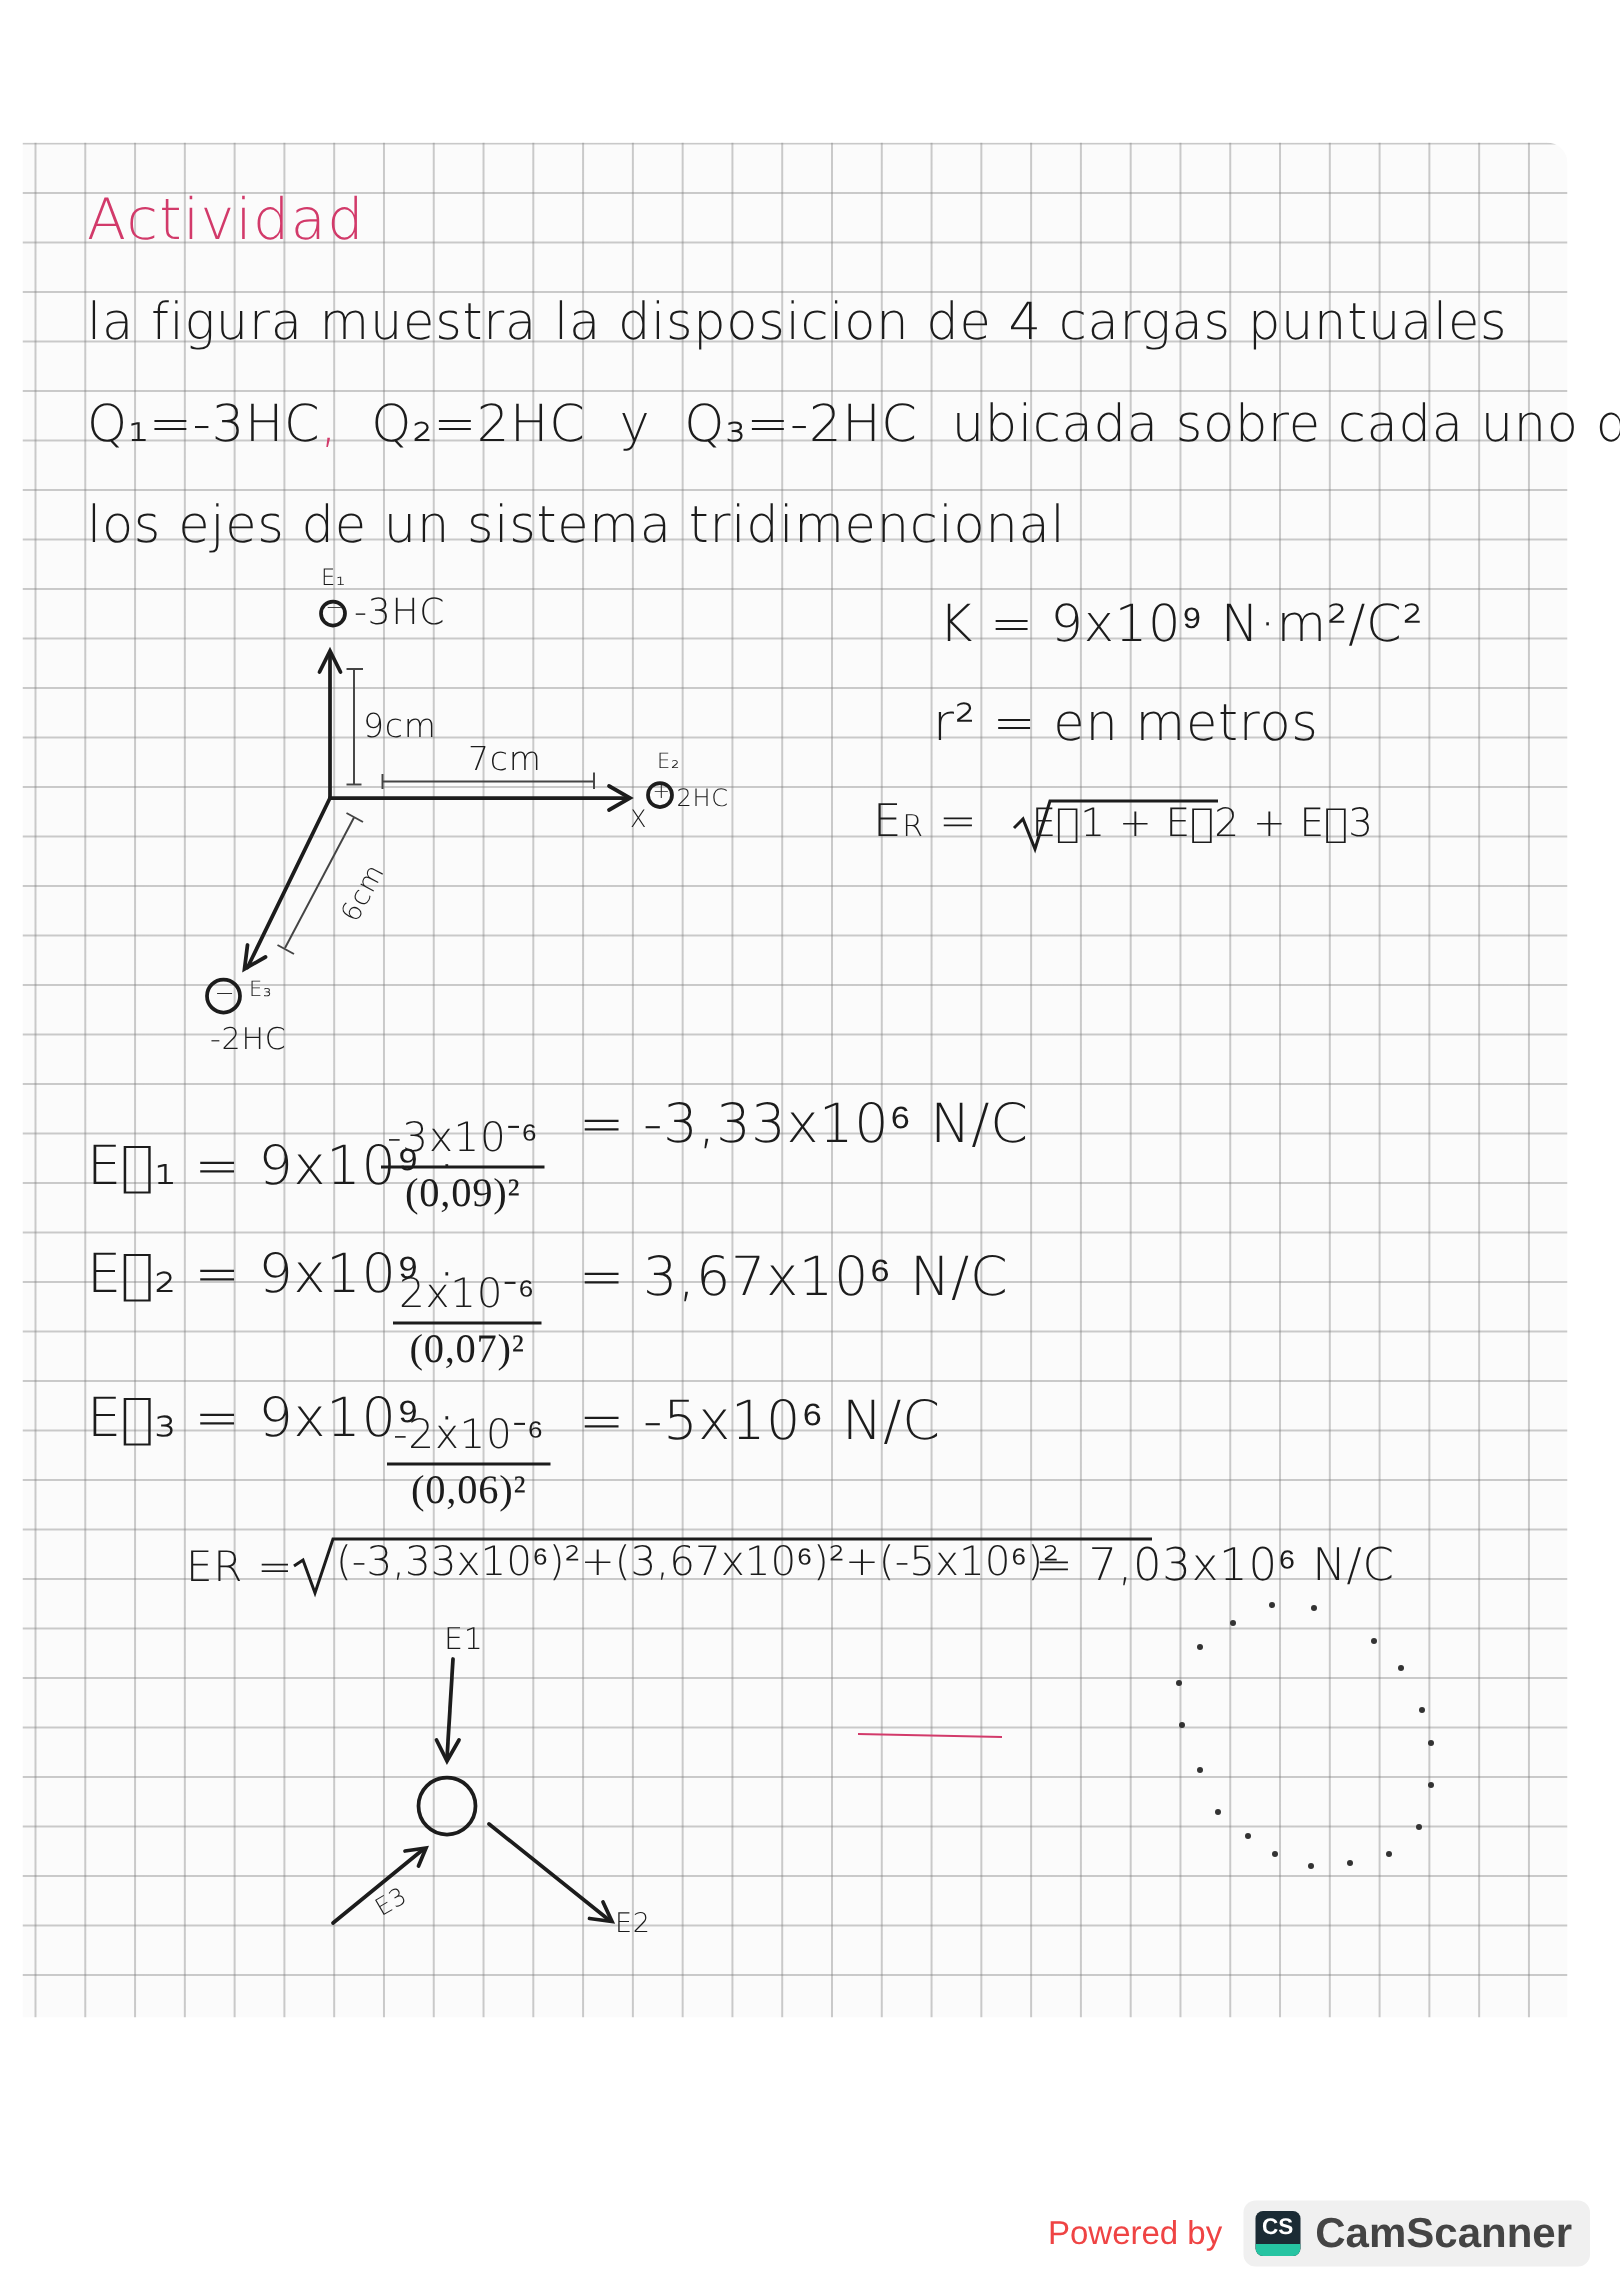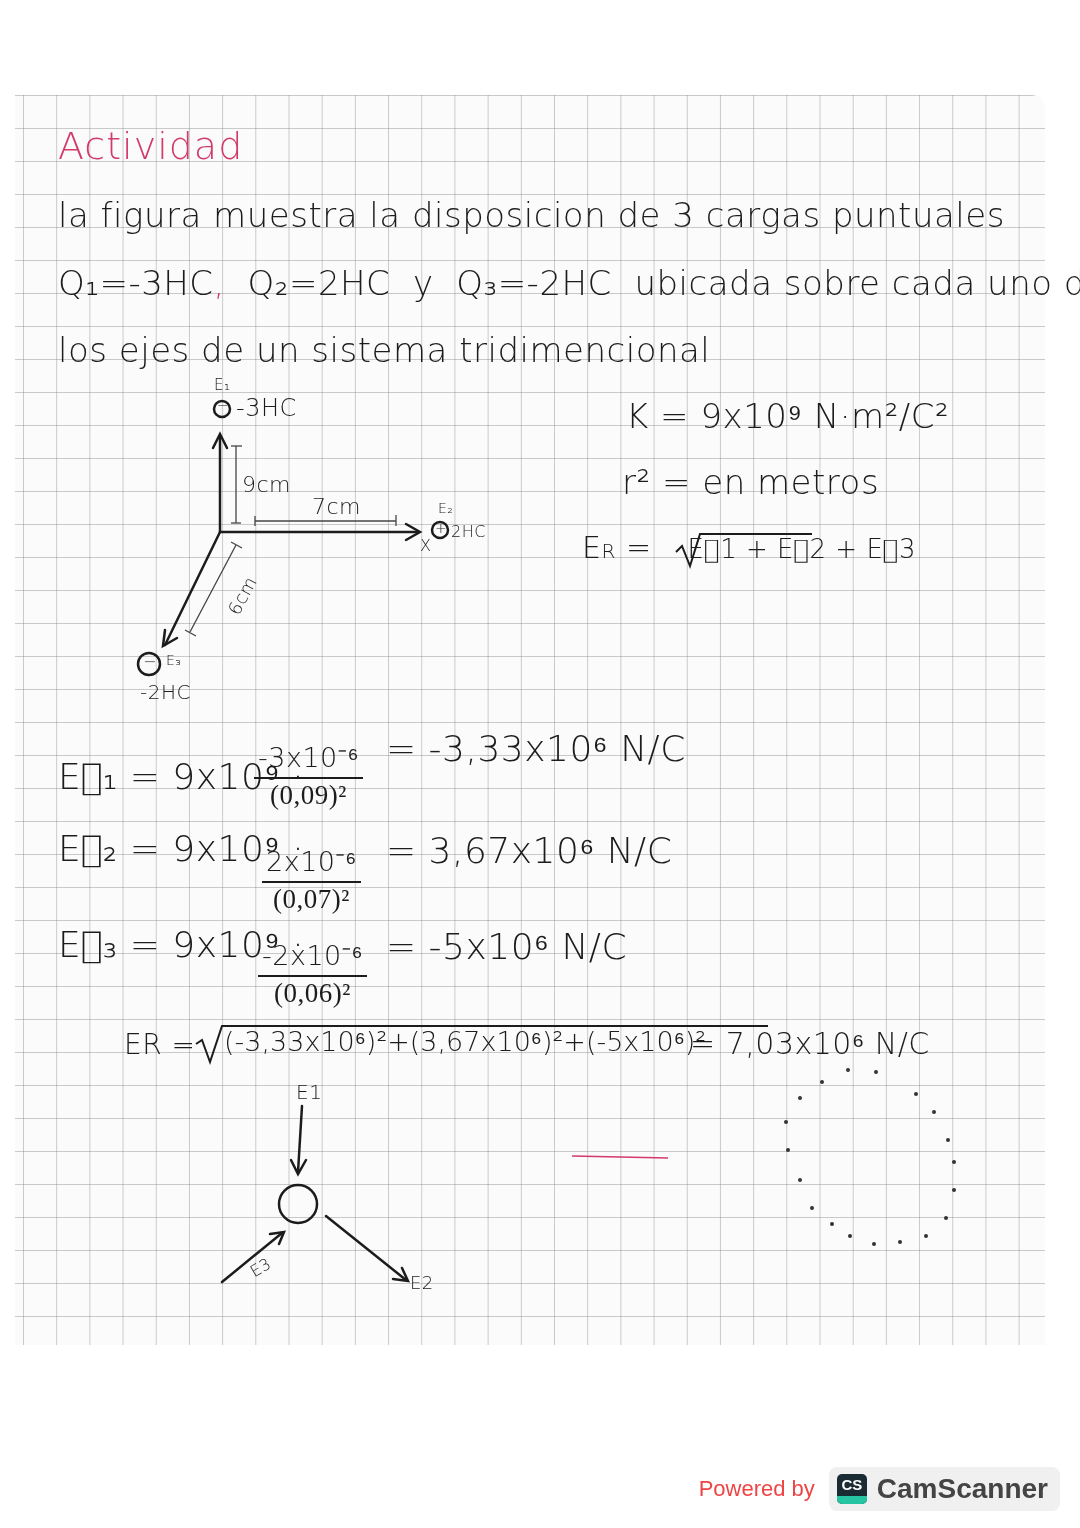--- a/index.html
+++ b/index.html
@@ -44,21 +44,21 @@
     .brand { font-family: "Liberation Sans", sans-serif; color: #444; font-size: 28px; font-weight: bold; }
     svg { position: absolute; left: 0; top: 0; }
   </style>
 </head>
 <body>
 
 <div class="paper"></div>
 
 <div class="hw title">Actividad</div>
 
-<div class="hw line l1">la figura muestra la disposicion de 3 cargas puntuales</div>
+<div class="hw line l1">la figura muestra la disposicion de 4 cargas puntuales</div>
 <div class="hw line l2">
   <span>Q₁=-3HC</span><span class="pink">,</span>&nbsp;
   <span>Q₂=2HC</span>&nbsp;
   <span>y</span>&nbsp;
   <span>Q₃=-2HC</span>&nbsp;
   <span>ubicada sobre cada uno de</span>
 </div>
 <div class="hw line l3">los ejes de un sistema tridimencional</div>
 
 <svg width="1080" height="1528">

